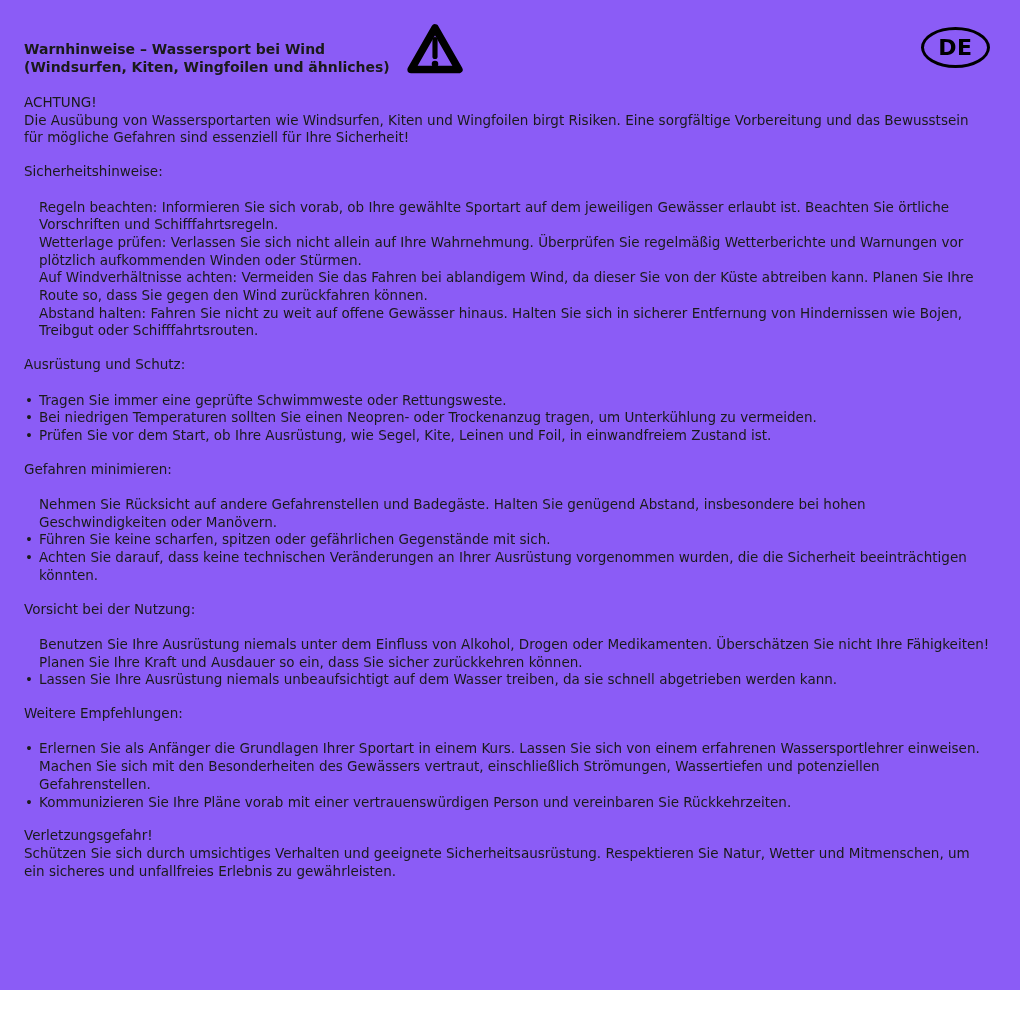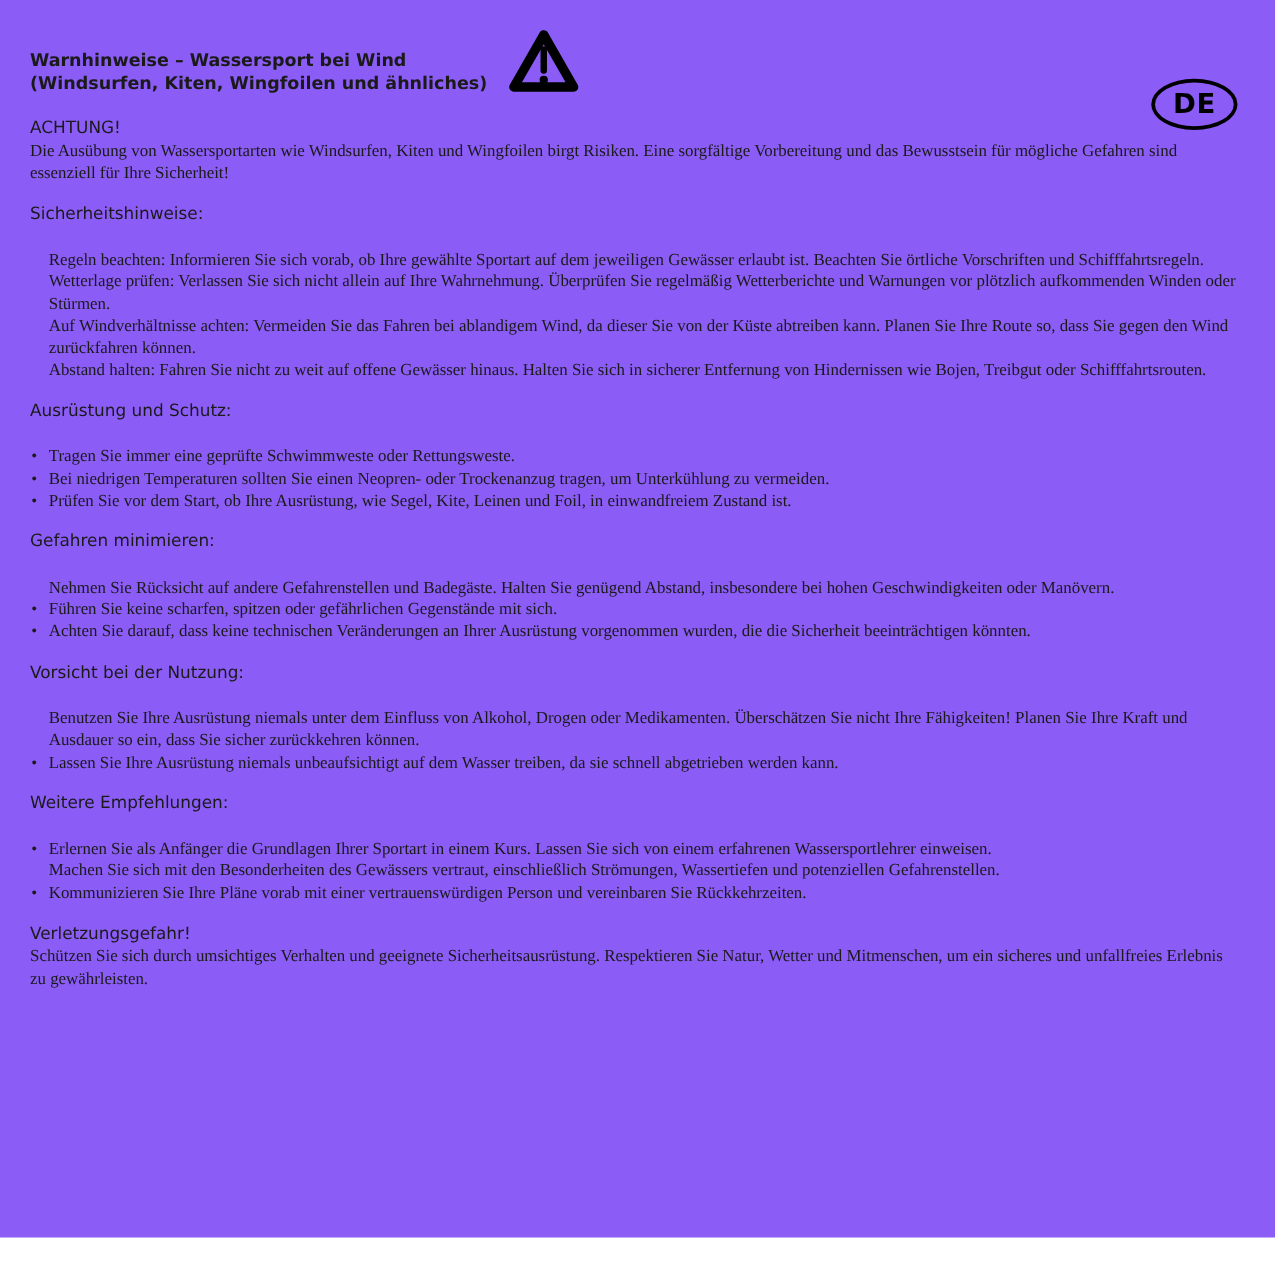--- a/index.html
+++ b/index.html
@@ -11,30 +11,30 @@
   }
   .page { position: relative; width: 1020px; height: 990px; overflow: hidden; background: #8b5cf6; }
 
   
   .title-block { position: absolute; left: 24px; top: 40px; font-weight: bold; font-size: 14px; line-height: 18px; }
   .warn-icon { position: absolute; left: 405px; top: 20px; width: 60px; height: 57px; }
   .de-badge {
     position: absolute; left: 921px; top: 27px; width: 69px; height: 41px;
     box-sizing: border-box; border: 3.5px solid #000; border-radius: 50%;
     display: flex; align-items: center; justify-content: center;
-    font-weight: bold; font-size: 22px; letter-spacing: 0.5px; color: #000; margin-top: 36px;
+    font-weight: bold; font-size: 22px; letter-spacing: 0.5px; color: #000;
   }
 
   
   .content { position: absolute; left: 24px; top: 94px; width: 966px; font-size: 13.5px; line-height: 17.7px; }
   .sec { margin-top: 16px; }
   .sec.first { margin-top: 0; }
   .h { margin: 0; font-size: 13.5px; line-height: 17.7px; font-weight: normal; color: #1a1a1a; }
   .h.gap { margin-bottom: 17.7px; }
-  .item { position: relative; padding-left: 15px; font-family: Liberation Serif, serif; }
+  .item { position: relative; padding-left: 15px; }
   .item.flush { padding-left: 0; }
   .bullet { position: absolute; left: 1px; top: 0; }
 </style>
 </head>
 <body>
 
 <div class="page">
 
   <div class="title-block">
     <div>Warnhinweise – Wassersport bei Wind</div>

